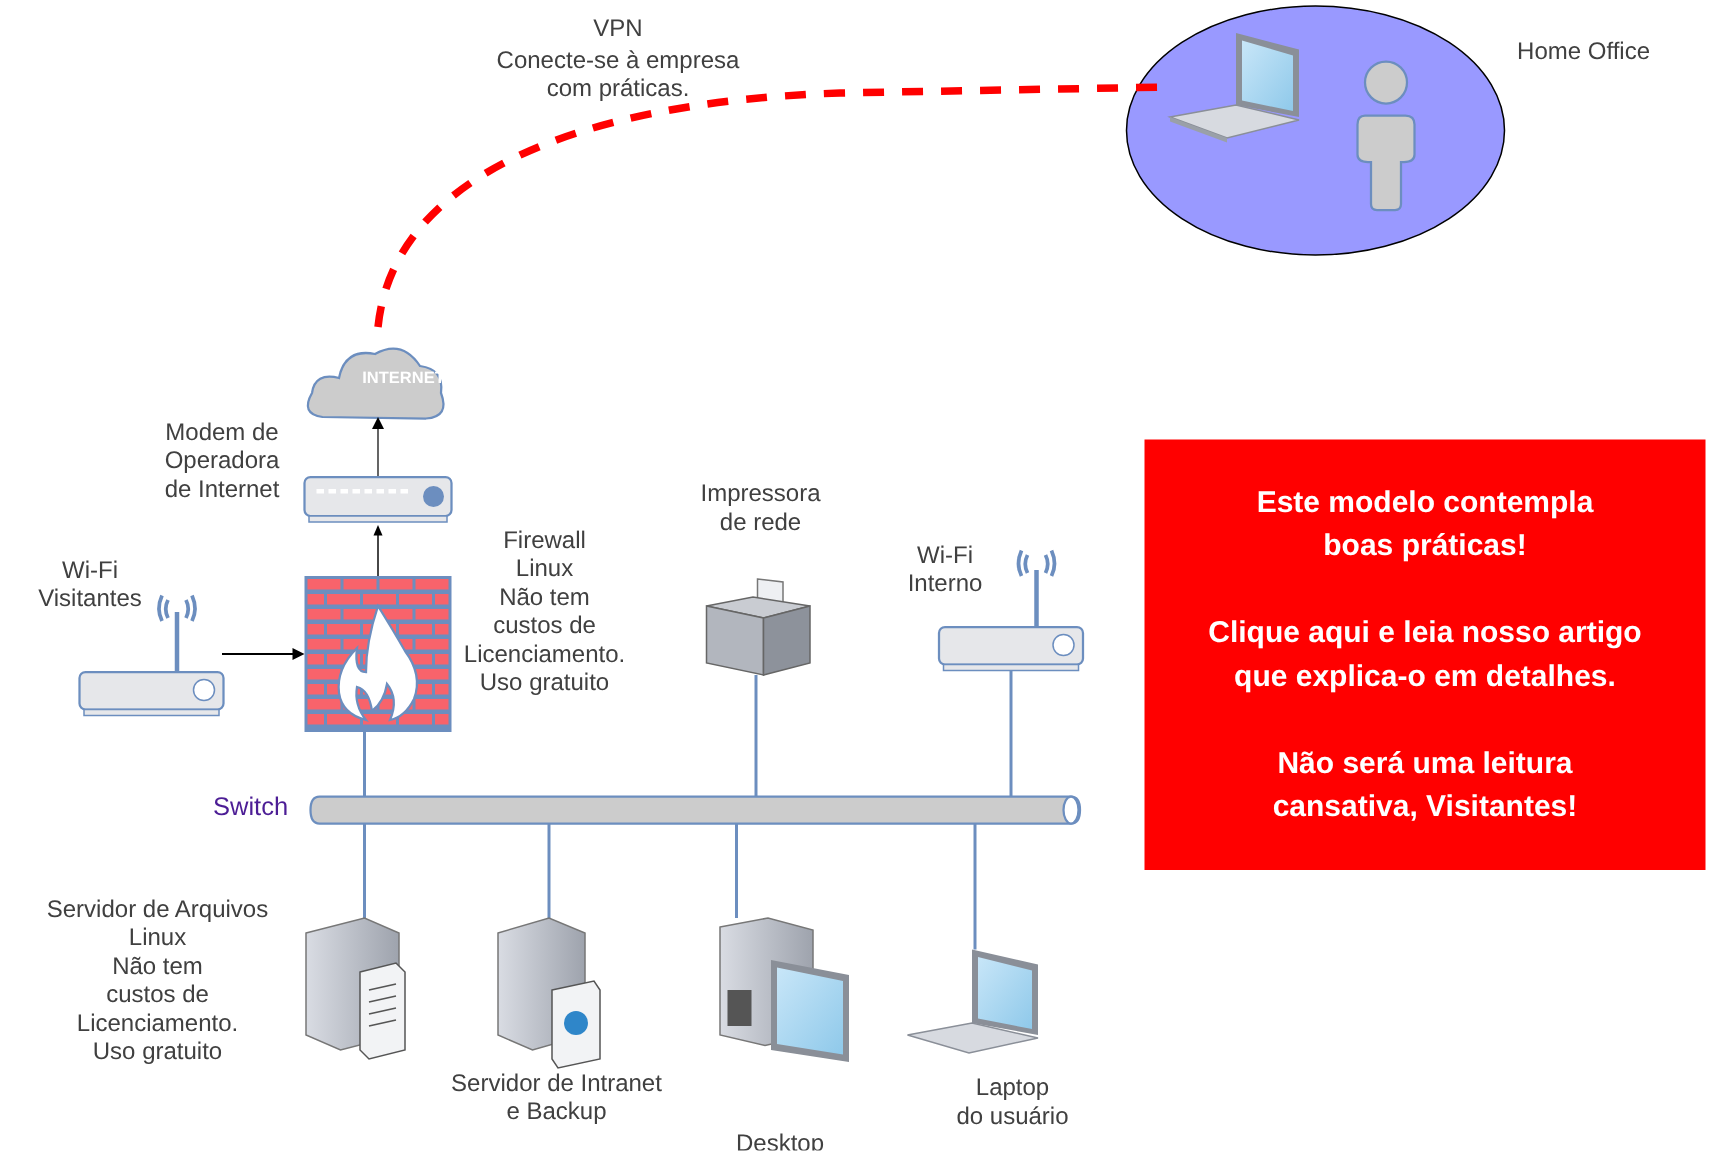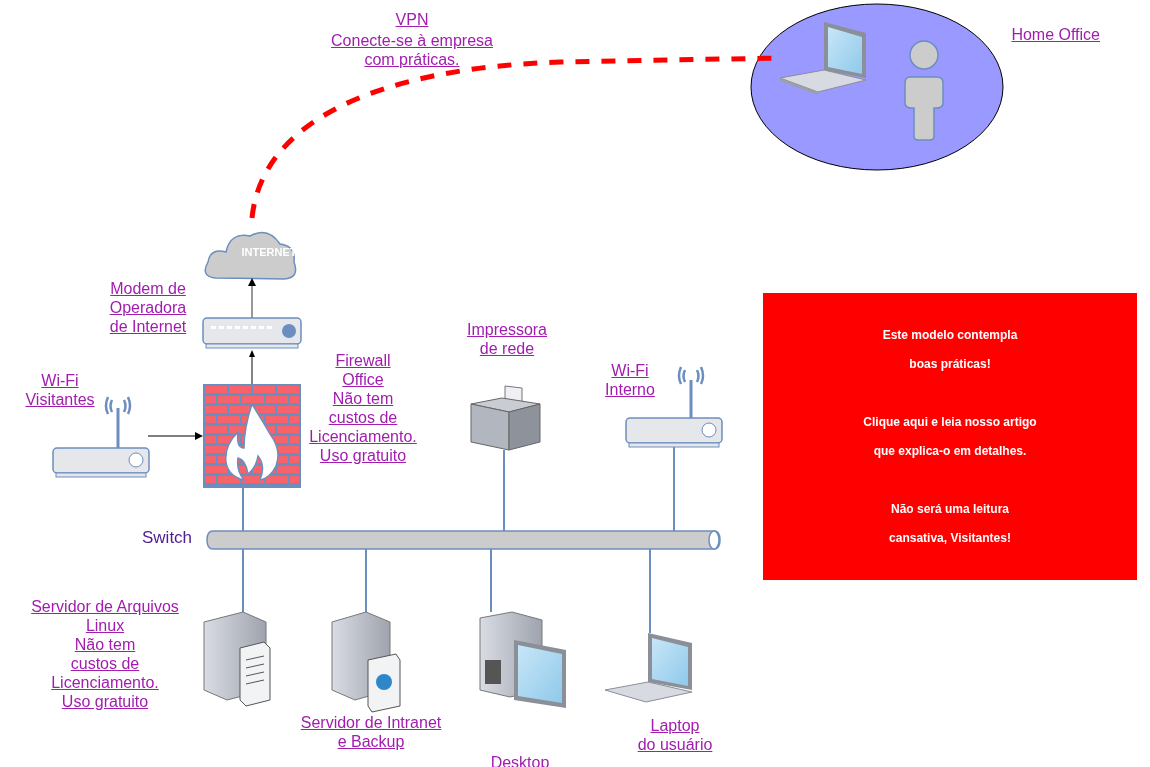--- a/index.html
+++ b/index.html
@@ -1,23 +1,23 @@
 <!DOCTYPE html>
 <html><head>
 <meta charset="utf-8">
 <style>
   html, body { margin:0; padding:0; background:#ffffff; }
   body { width:1150px; height:767px; position:relative; overflow:hidden;
          font-family:"Liberation Sans", sans-serif; color:#000; }
   .abs { position:absolute; }
-  .lbl { position:absolute; font-size:16px; line-height:19px; text-align:center; white-space:pre-line; color:#a21caf;text-decoration:underline; }
+  .lbl { position:absolute; font-size:16px; line-height:19px; text-align:center; white-space:pre-line; color:#404040; }
   svg.layer { position:absolute; left:0; top:0; }
   .cta { position:absolute; left:763px; top:293px; width:374px; height:287px; background:#ff0000;
          display:flex; flex-direction:column; justify-content:center; align-items:center; cursor:pointer; }
-  .cta p { margin:0; color:#fff; font-weight:bold; font-size:12px; line-height:29px; text-align:center; white-space:pre-line; }
+  .cta p { margin:0; color:#fff; font-weight:bold; font-size:20px; line-height:29px; text-align:center; white-space:pre-line; }
   .cta p + p { margin-top:29px; }
   .switch-label { position:absolute; left:142px; top:528px; font-size:17px; color:#4c1d95; }
 </style>
 </head>
 <body>
 
 <svg class="layer" width="1150" height="767" viewBox="0 0 1150 767">
   <defs>
     <linearGradient id="srv" x1="0" x2="1">
       <stop offset="0" stop-color="#d9dce3"></stop>
@@ -205,21 +205,21 @@
 
 <div class="lbl" style="left:322px; top:10px; width:180px;">VPN</div>
 <div class="lbl" style="left:302px; top:31px; width:220px;">Conecte-se à empresa
 com práticas.</div>
 <div class="lbl" style="left:960px; top:25px; width:140px;text-align:right;">Home Office</div>
 <div class="abs" style="left:224px; top:246px; width:90px; text-align:center; font-size:11px; color:#fff; font-weight:bold;">INTERNET</div>
 <div class="lbl" style="left:92px; top:279px; width:112px;">Modem de
 Operadora
 de Internet</div>
 <div class="lbl" style="left:300px; top:351px; width:126px;">Firewall
-Office
+Linux
 Não tem
 custos de
 Licenciamento.
 Uso gratuito</div>
 <div class="lbl" style="left:10px; top:371px; width:100px;">Wi-Fi
 Visitantes</div>
 <div class="lbl" style="left:447px; top:320px; width:120px;">Impressora
 de rede</div>
 <div class="lbl" style="left:588px; top:361px; width:84px;">Wi-Fi
 Interno</div>

